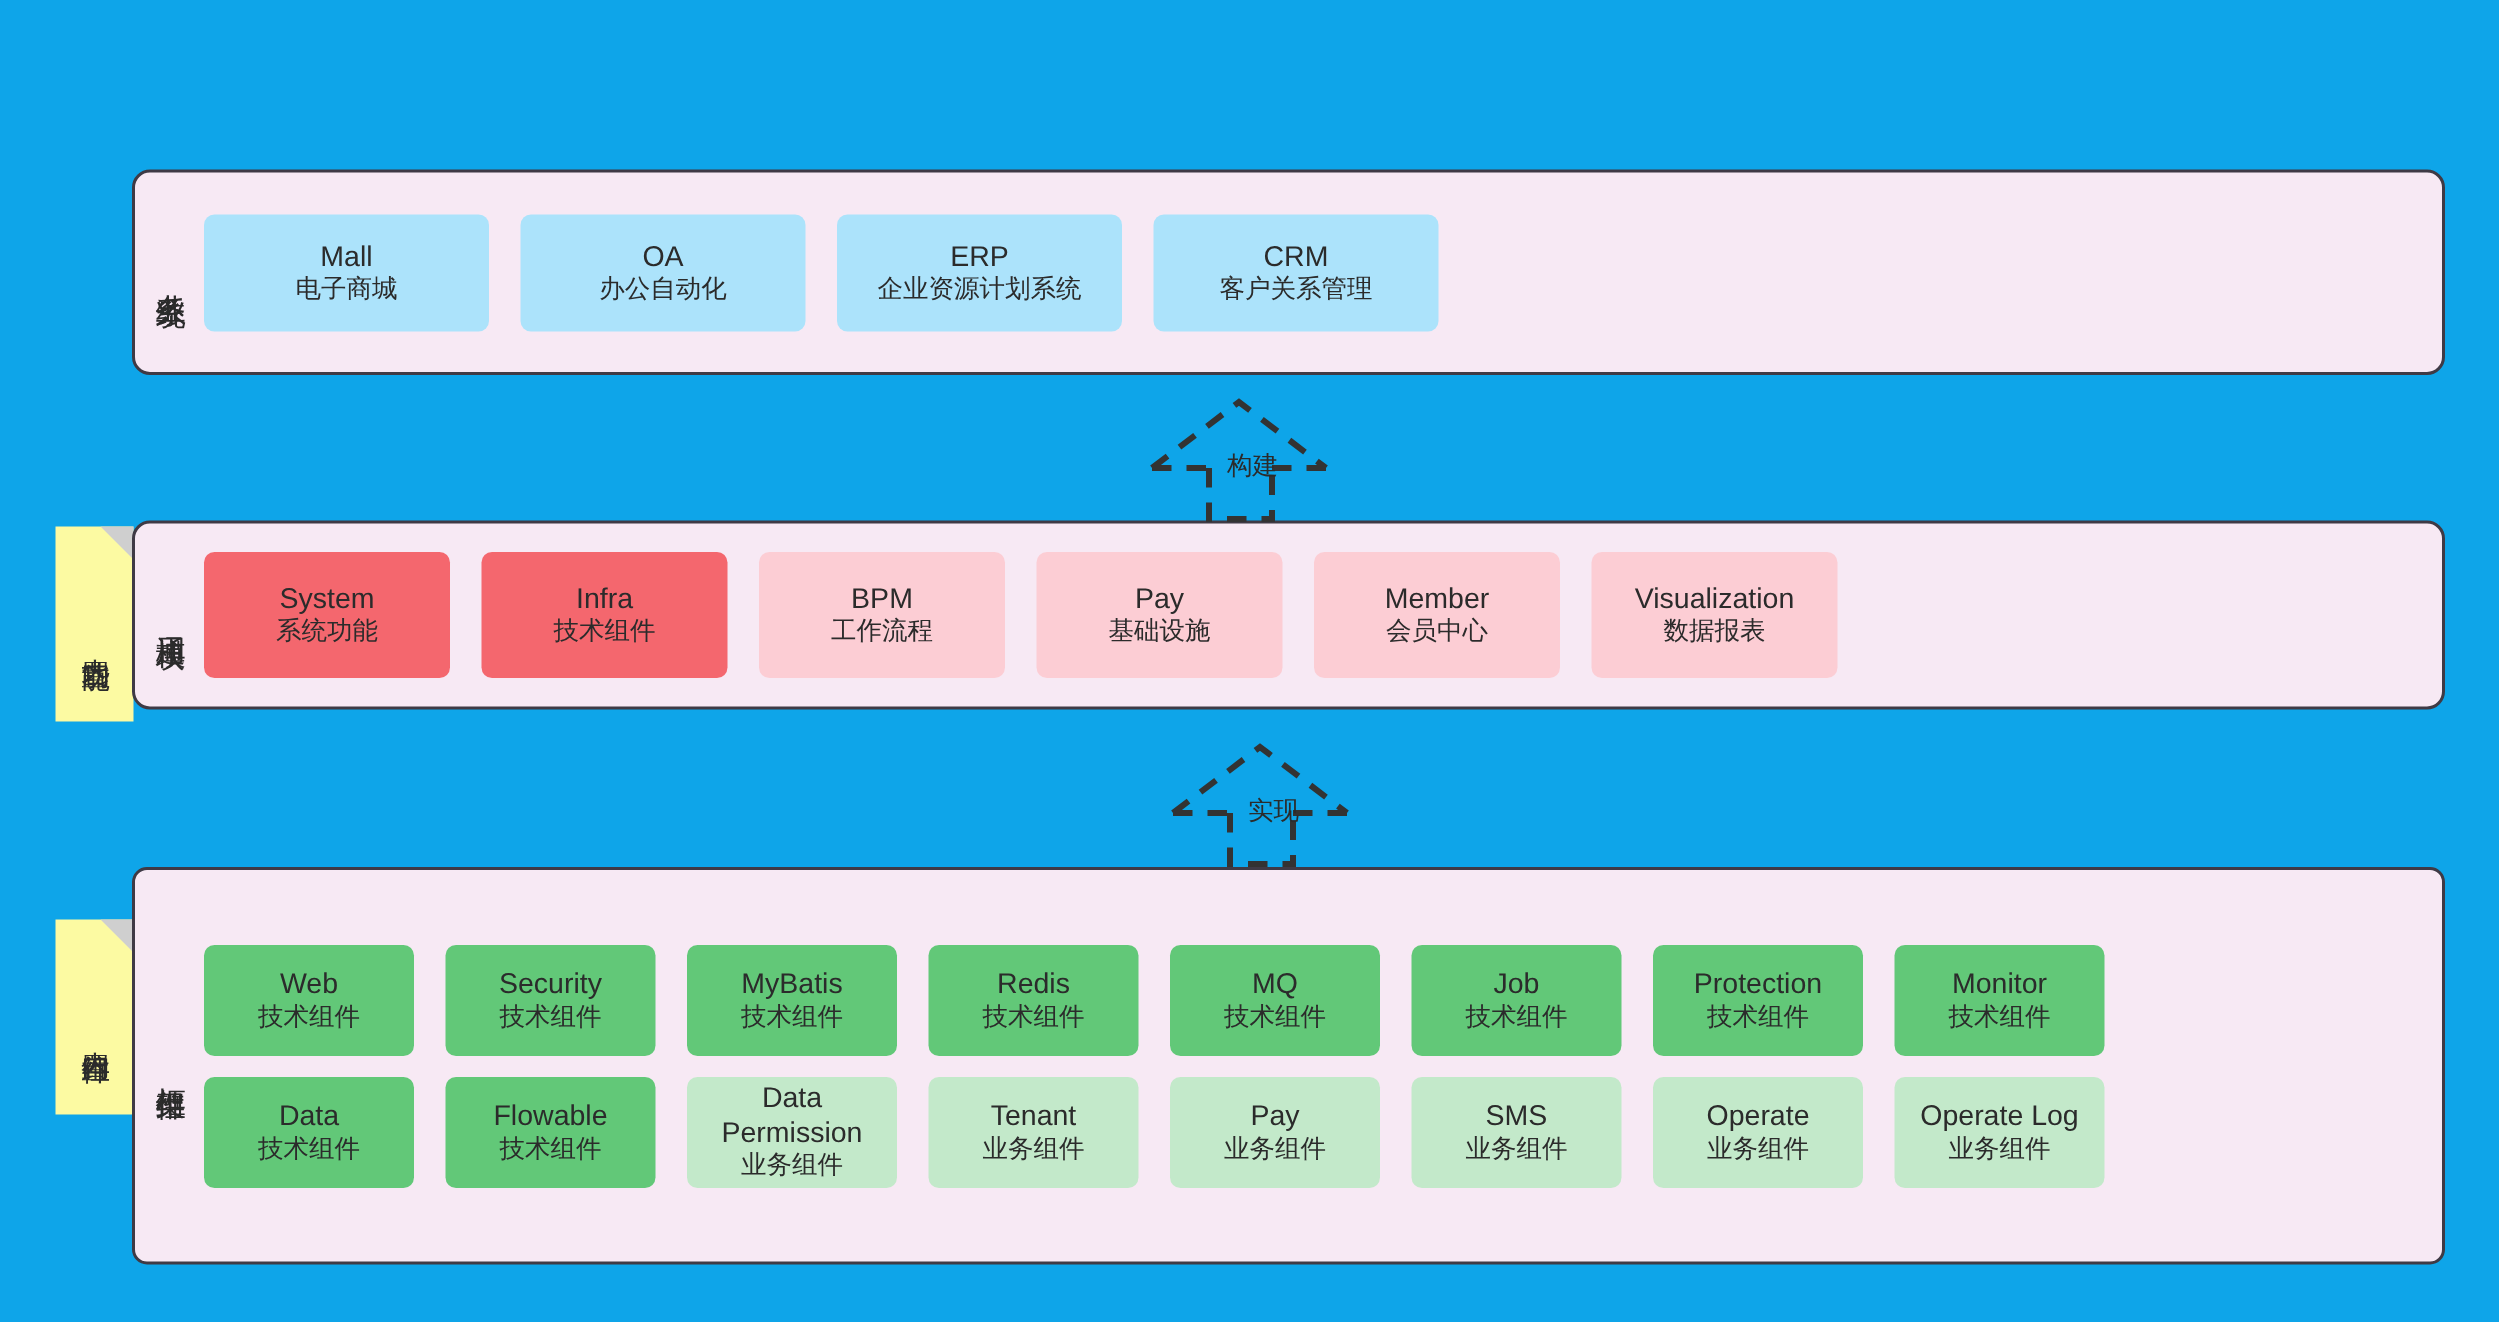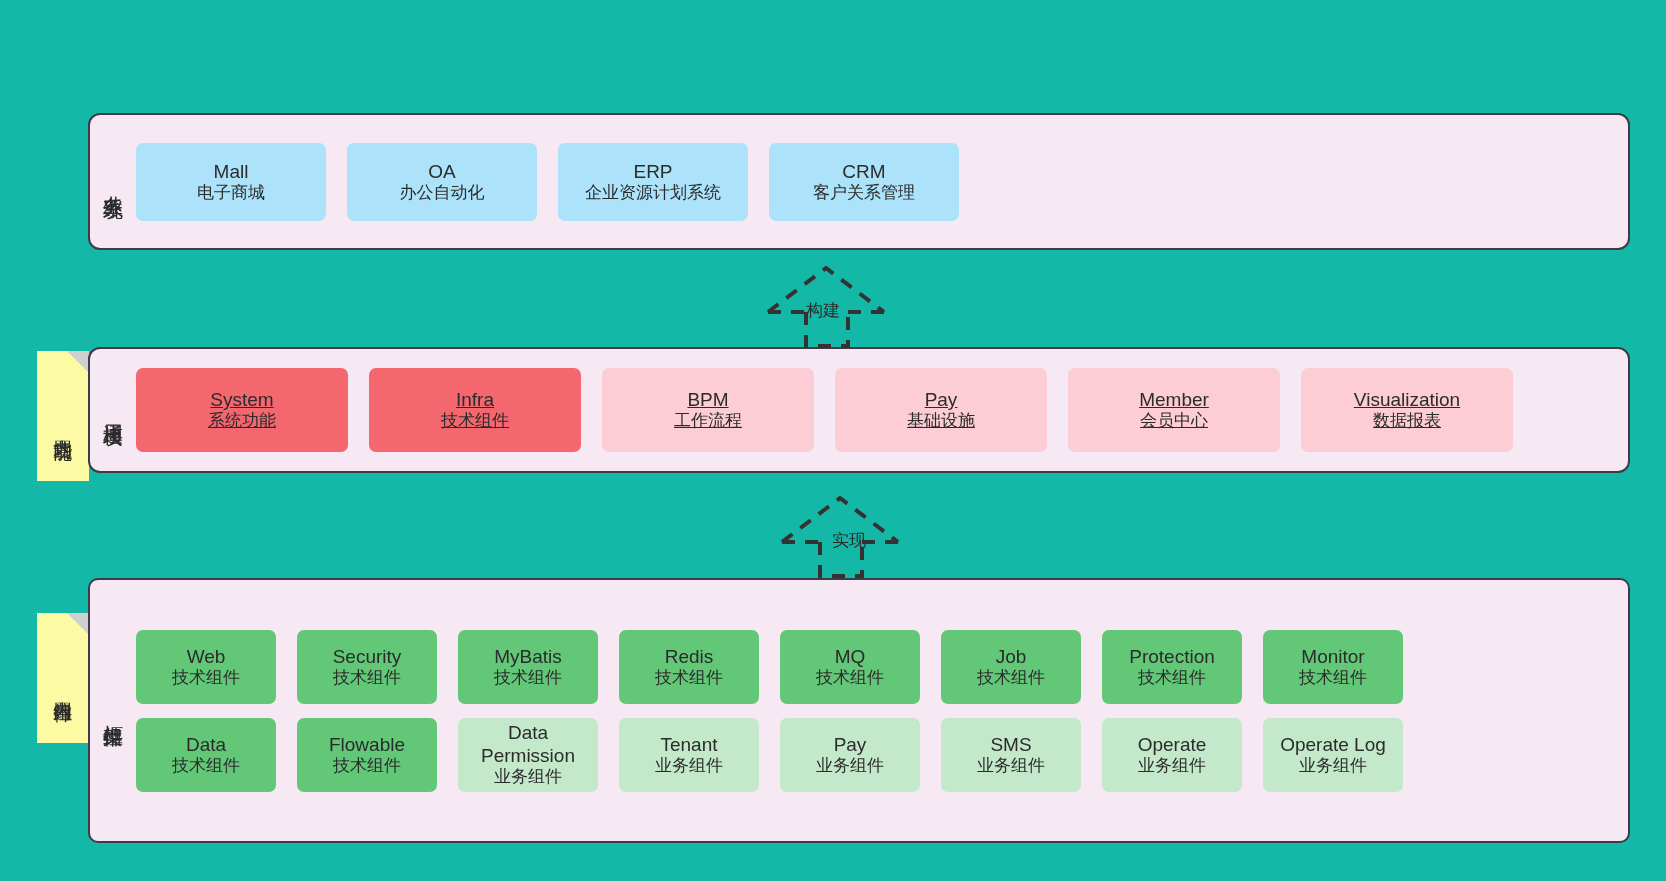--- a/index.html
+++ b/index.html
@@ -12,21 +12,21 @@
     height: 881px;
     font-family: "Liberation Sans", "DejaVu Sans", sans-serif;
     color: #2b2b2b;
     overflow: hidden;
     position: relative;
   }
 
   #canvas {
     position: absolute;
     inset: 0;
-    background: #14b8a6;
+    background: #0ea5e9;
   }
 
   
   .layer {
     position: absolute;
     background: #f7e9f4;
     border: 2px solid #3f3a45;
     border-radius: 12px;
     box-sizing: border-box;
     display: flex;
@@ -86,21 +86,21 @@
   .box .en.wrap { white-space: normal; }
   .box .cn {
     font-size: 17px;
     white-space: nowrap;
   }
 
   
   .layer-business .box { width: 190px; height: 78px; background: #ace3fb; }
 
   
-  .layer-common .box { width: 212px; height: 84px; text-decoration: underline; }
+  .layer-common .box { width: 164px; height: 84px; }
   .box.red-strong  { background: #f4676e; }
   .box.red-light   { background: #fccdd4; }
 
   
   .layer-framework .box { width: 140px; height: 74px; }
   .box.green-strong { background: #62c878; }
   .box.green-light  { background: #c3e9ca; }
 
   
   .note {
@@ -175,21 +175,21 @@
 
   <div class="arrow" style="left:758px; top:262px; width:160px; height:86px;">
     <svg width="160" height="86" viewBox="0 0 160 86">
 
       <path d="M 10 50 L 68 6 L 126 50" fill="none" stroke="#333333" stroke-width="4" stroke-dasharray="13 10" stroke-linecap="butt"></path>
 
       <path d="M 48 50 L 48 84 L 90 84 L 90 50" fill="none" stroke="#333333" stroke-width="4" stroke-dasharray="13 10" stroke-linecap="butt"></path>
       <path d="M 10 50 L 48 50" fill="none" stroke="#333333" stroke-width="4" stroke-dasharray="13 10" stroke-linecap="butt"></path>
       <path d="M 90 50 L 126 50" fill="none" stroke="#333333" stroke-width="4" stroke-dasharray="13 10" stroke-linecap="butt"></path>
     </svg>
-    <span class="arrow-label" style="left:48px; top:37px;">构建</span>
+    <span class="arrow-label" style="left:60px; top:37px;">构建</span>
   </div>
 
   <div class="note" style="left:37px; top:351px; width:52px; height:130px;">
     <span class="fold"></span>
     <span class="note-label">内置功能</span>
   </div>
 
   <div class="layer layer-common" style="left:88px; top:347px; width:1542px; height:126px;">
     <div class="layer-title">通用模块</div>
     <div class="layer-body">

